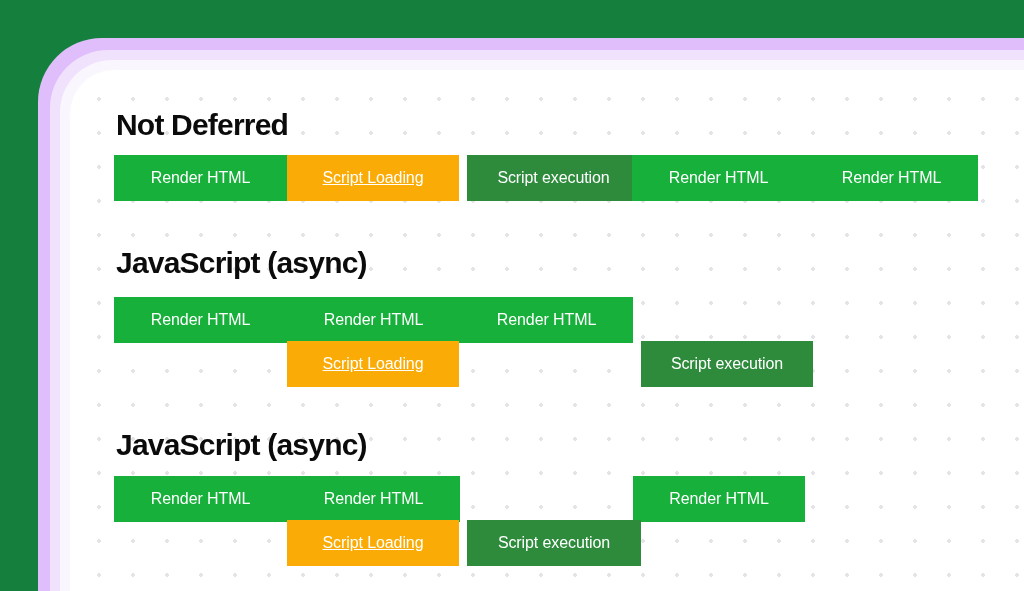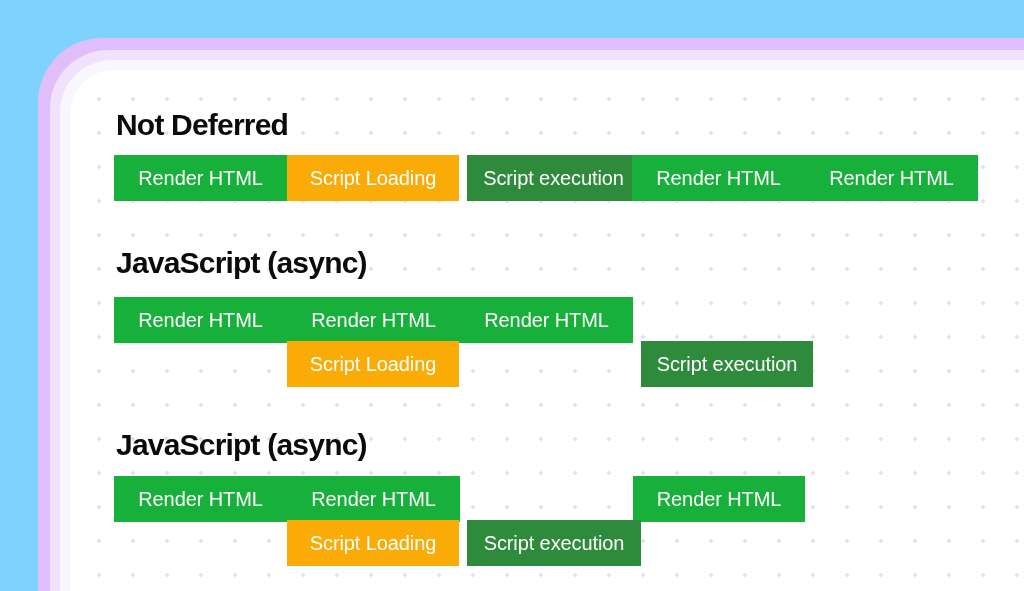--- a/index.html
+++ b/index.html
@@ -10,21 +10,21 @@
     height: 591px;
     overflow: hidden;
     font-family: "Liberation Sans", sans-serif;
   }
 
   
   #page {
     position: relative;
     width: 1024px;
     height: 591px;
-    background: #7dd3fc;
+    background: #15803d;
     overflow: hidden;
     padding-left: 36px;
   }
 
   
   .ring {
     position: absolute;
     border-top-left-radius: 64px;
   }
   .ring-1 {                    
@@ -84,29 +84,29 @@
   }
 
   .seg {
     position: absolute;
     top: 0;
     height: 46px;
     display: flex;
     align-items: center;
     justify-content: center;
     color: #FFFFFF;
-    font-size: 20px;
+    font-size: 16px;
     font-weight: 400;
     letter-spacing: -0.1px;
     white-space: nowrap;
     overflow: hidden;
   }
 
   .seg.green  { background: #16B03A; }
-  .seg.orange { background: #FAAB06; }
+  .seg.orange { background: #FAAB06; text-decoration: underline; }
   .seg.dark   { background: #2E8B3C; margin-left: 8px; }
 </style>
 </head>
 <body>
 
 <div id="page">
 
   <div class="ring ring-1"></div>
   <div class="ring ring-2"></div>
   <div class="ring ring-3"></div>

